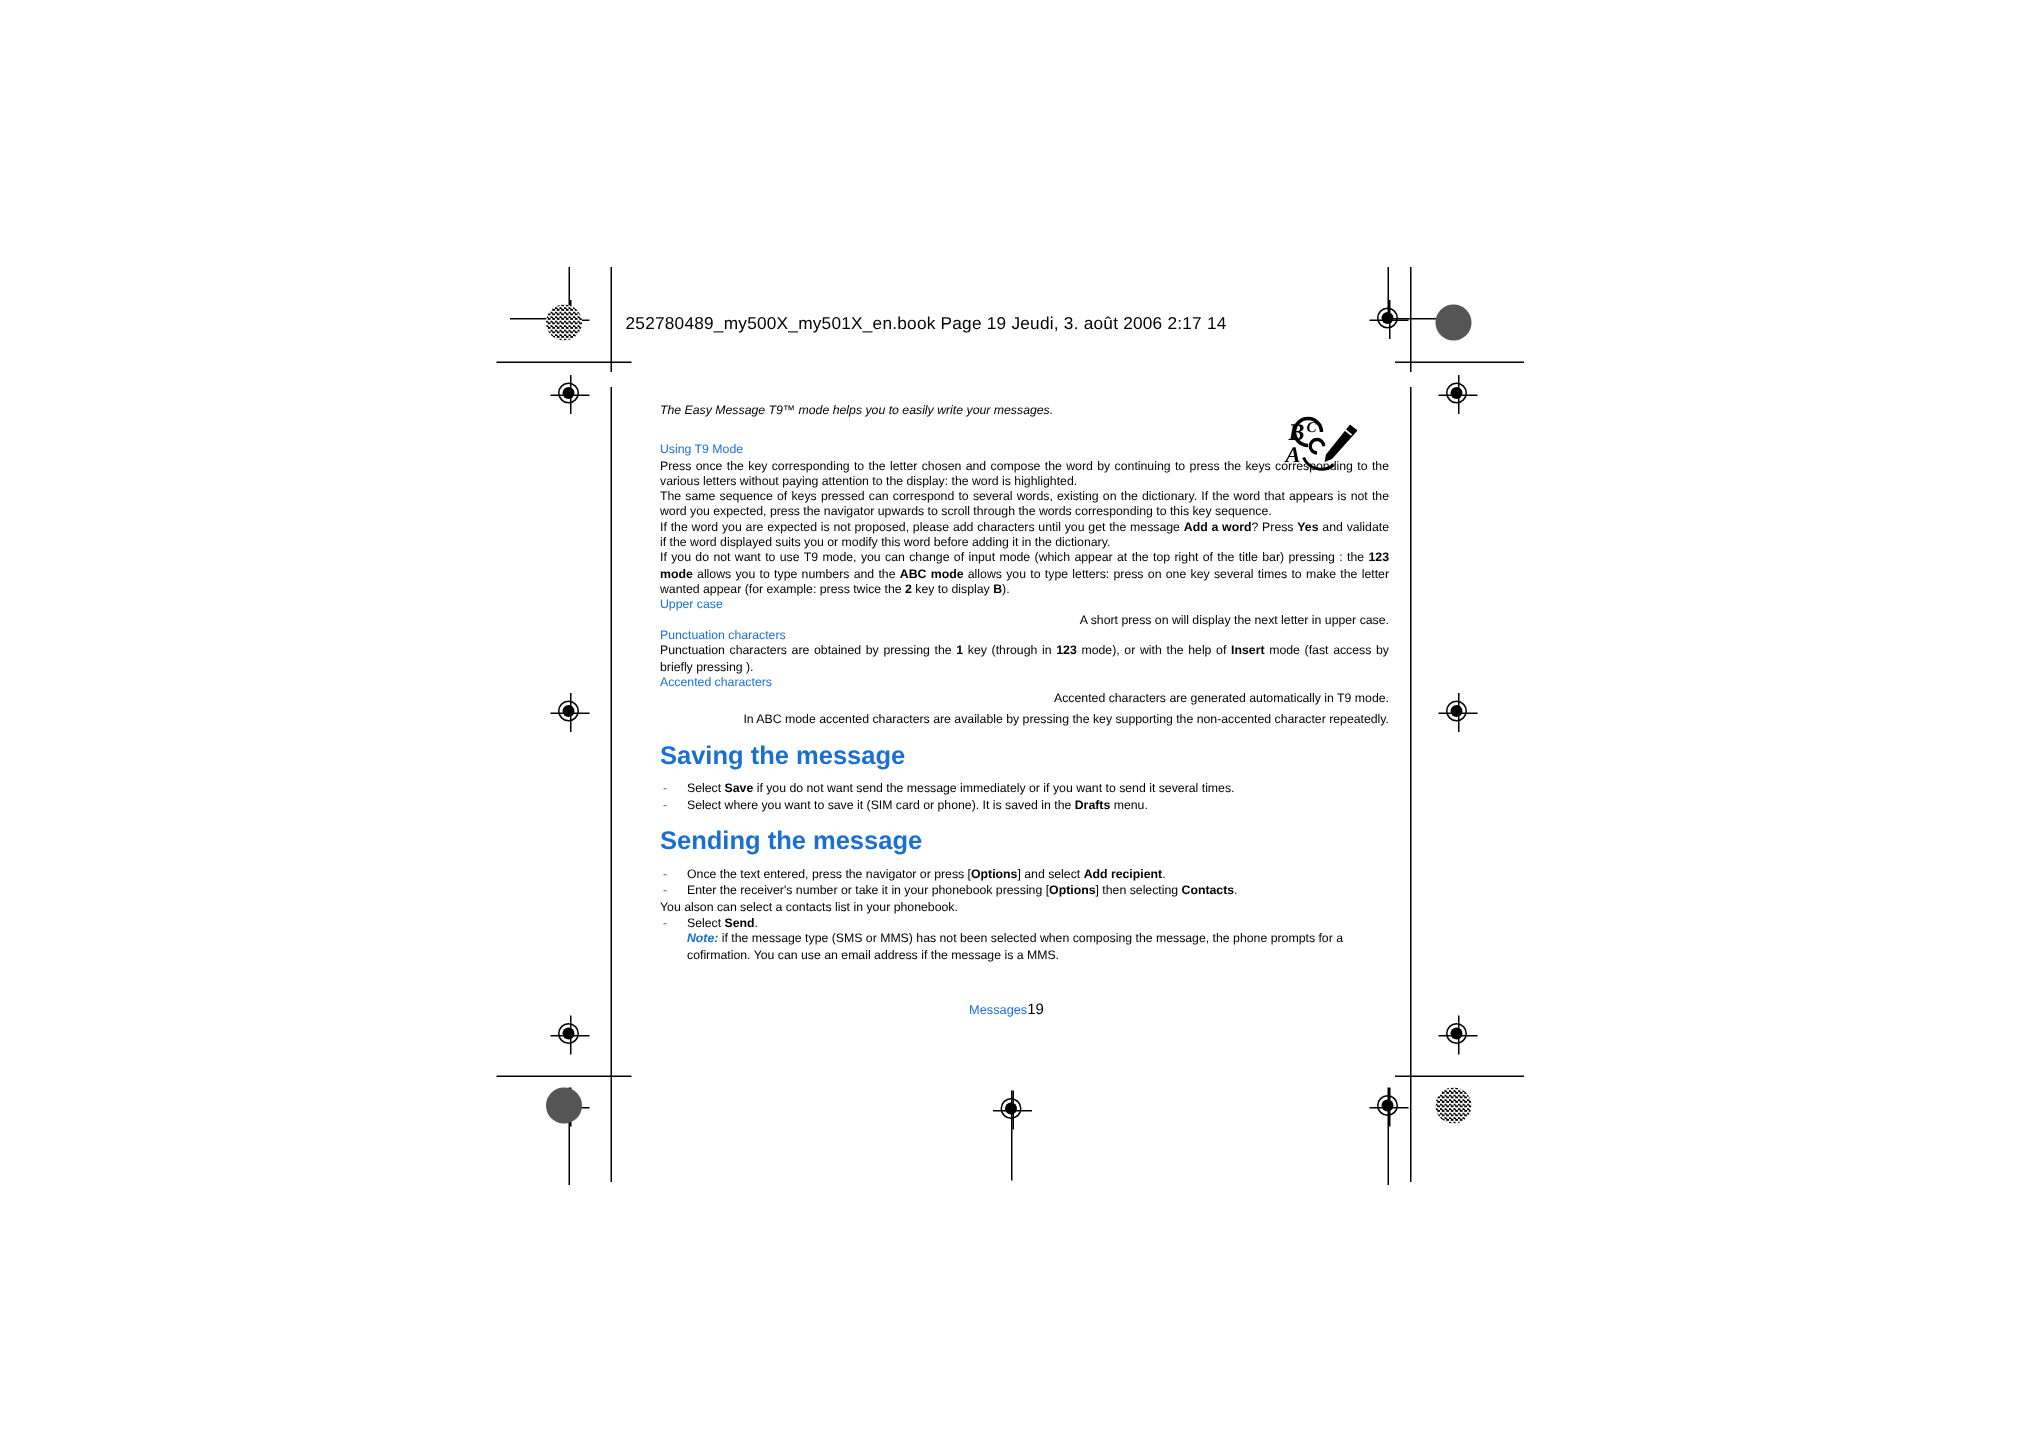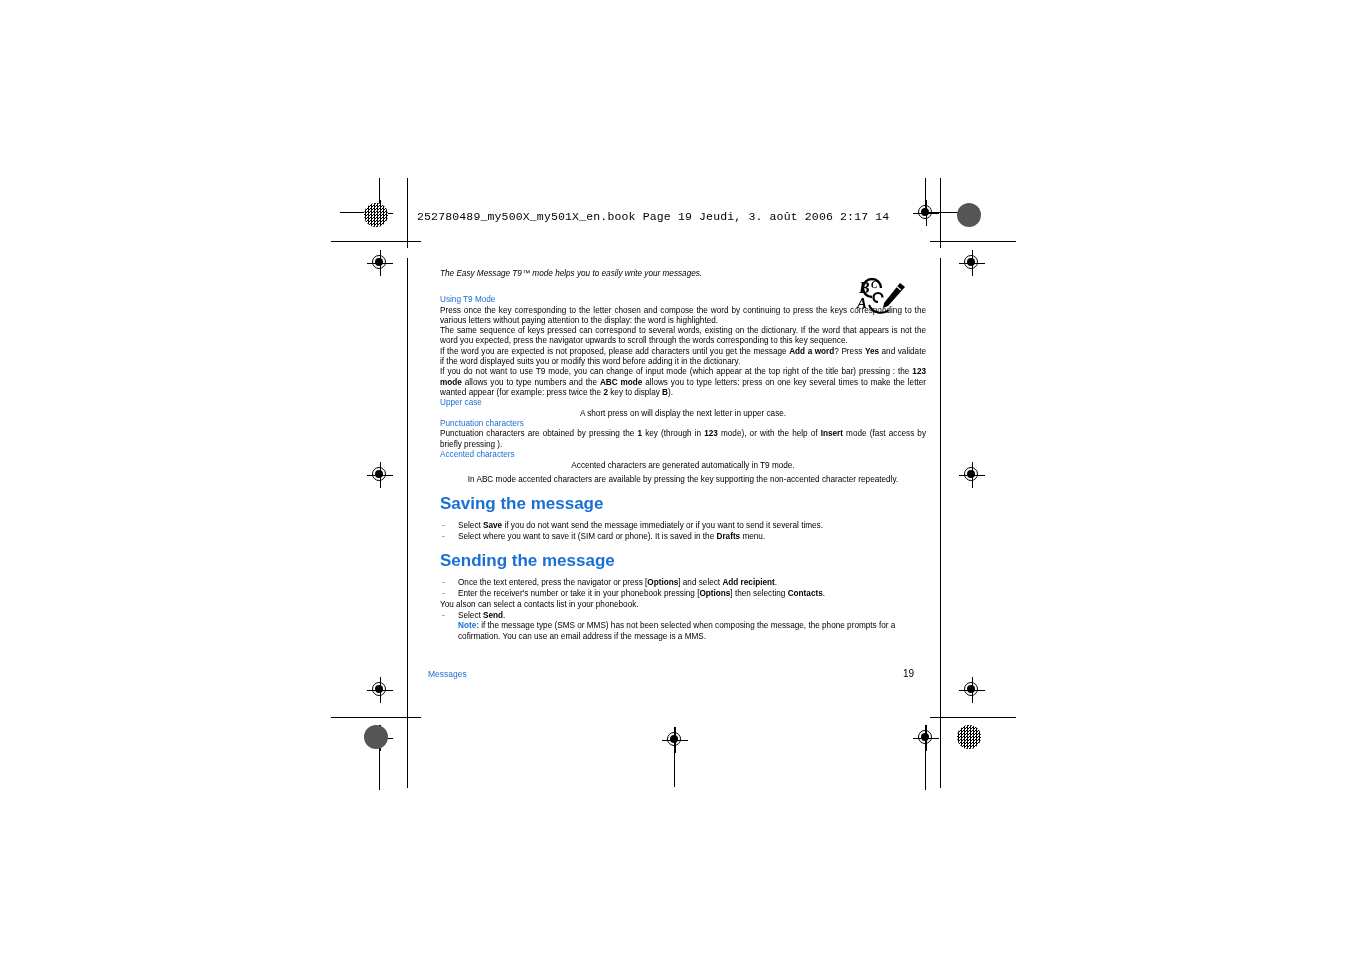--- a/index.html
+++ b/index.html
@@ -70,21 +70,21 @@
     background:
       repeating-conic-gradient(#000 0% 25%, #ffffff 0% 50%);
     background-size: 3px 3px;
   }
 
   
   .slug {
     position: absolute;
     left: 417px;
     top: 210px;
-    font-family: Liberation Mono, monospace;
+    font-family: Liberation Sans, sans-serif;
     font-size: 11.5px;
     color: #000;
     white-space: nowrap;
     letter-spacing: 0.15px;
   }
 
   
   .page {
     position: absolute;
     left: 440px;
@@ -116,21 +116,21 @@
     margin: 0;
   }
 
   p.body {
     font-size: 8.2px;
     line-height: 10.3px;
     color: #000;
     margin: 0;
     text-align: justify;
   }
-  p.body.nojust { text-align: center; }
+  p.body.nojust { text-align: right; }
 
   h1.section {
     color: #1a6fd4;
     font-size: 17px;
     font-weight: bold;
     margin: 9px 0 7px 0;
     line-height: 19px;
   }
 
   ul.dashlist {
@@ -145,21 +145,21 @@
     padding-left: 18px;
     position: relative;
   }
   ul.dashlist li .dash {
     position: absolute;
     left: 2px;
     top: 0;
     color: #1a6fd4;
   }
 
-  .note-label { color: #1a6fd4; font-weight: bold; }
+  .note-label { color: #1a6fd4; font-weight: bold; font-style: italic; }
 
   .plain-line {
     font-size: 8.2px;
     line-height: 11px;
     color: #000;
     margin: 0;
   }
 
   .note-block {
     font-size: 8.2px;
@@ -168,21 +168,21 @@
     margin: 0;
   }
 
   
   .footer {
     position: absolute;
     left: 428px;
     top: 668px;
     width: 486px;
     display: flex;
-    justify-content: space-between;
+    justify-content: center;
     align-items: baseline;
   }
   .footer-left {
     color: #1a6fd4;
     font-size: 8.5px;
   }
   .footer-right {
     color: #000;
     font-size: 10px;
   }

